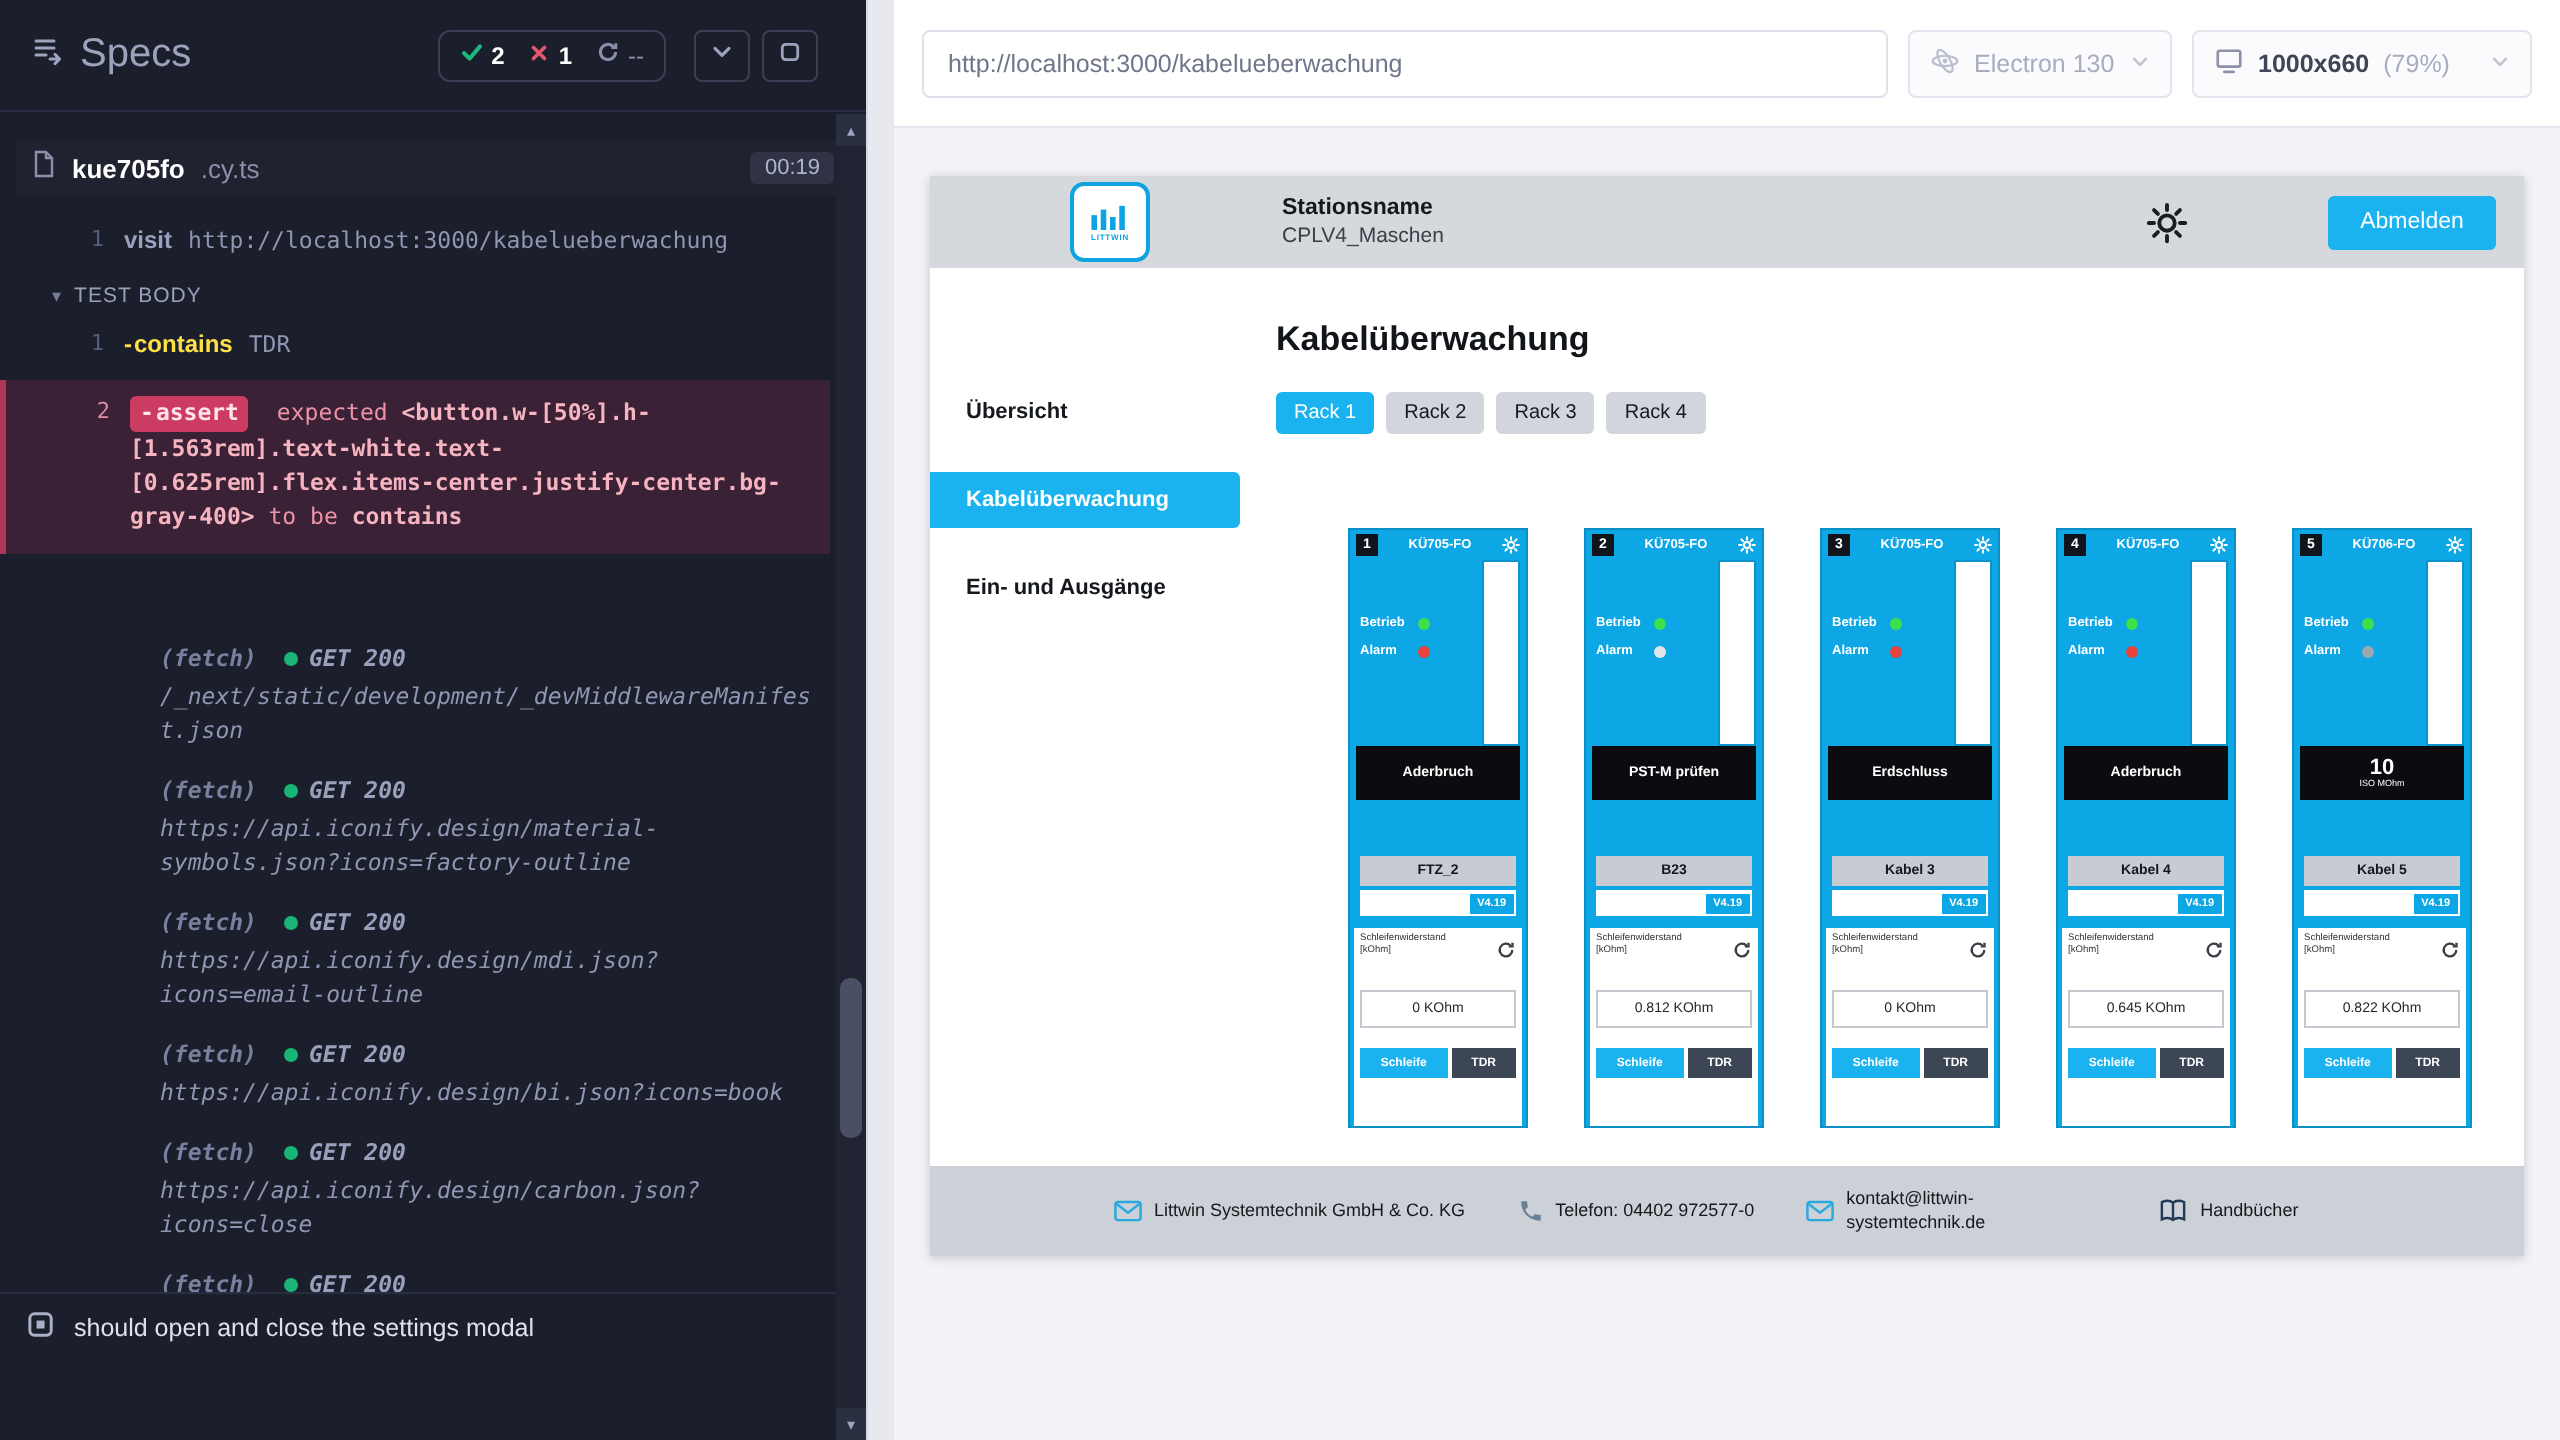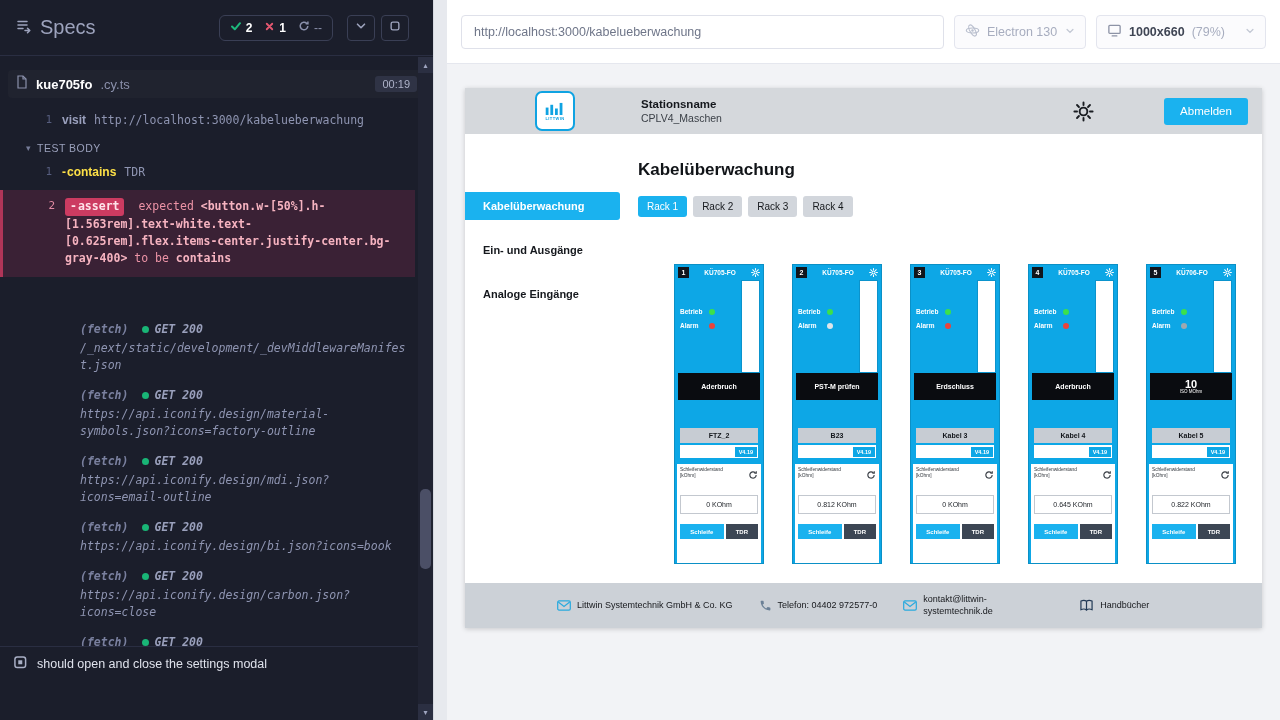--- a/index.html
+++ b/index.html
@@ -348,23 +348,23 @@
                 <circle cx="6" cy="6" r="2.2"></circle>
                 <path d="M6 .8v1.5M6 9.7v1.5M.8 6h1.5M9.7 6h1.5M2.3 2.3l1.1 1.1M8.6 8.6l1.1 1.1M9.7 2.3L8.6 3.4M3.4 8.6L2.3 9.7"></path>
               </g>
             </svg>
         </span>
         <button class="logout">Abmelden</button>
       </header>
 
       <div class="app-body">
         <nav class="app-nav">
+          <div class="nav-item">Übersicht</div>
           <div class="nav-item active">Kabelüberwachung</div>
           <div class="nav-item">Ein- und Ausgänge</div>
-          <div class="nav-item">Analoge Eingänge</div>
         </nav>
 
         <section class="app-main">
           <h1 class="page-title">Kabelüberwachung</h1>
           <div class="tabs">
             <button class="tab active">Rack 1</button>
             <button class="tab">Rack 2</button>
             <button class="tab">Rack 3</button>
             <button class="tab">Rack 4</button>
           </div>

